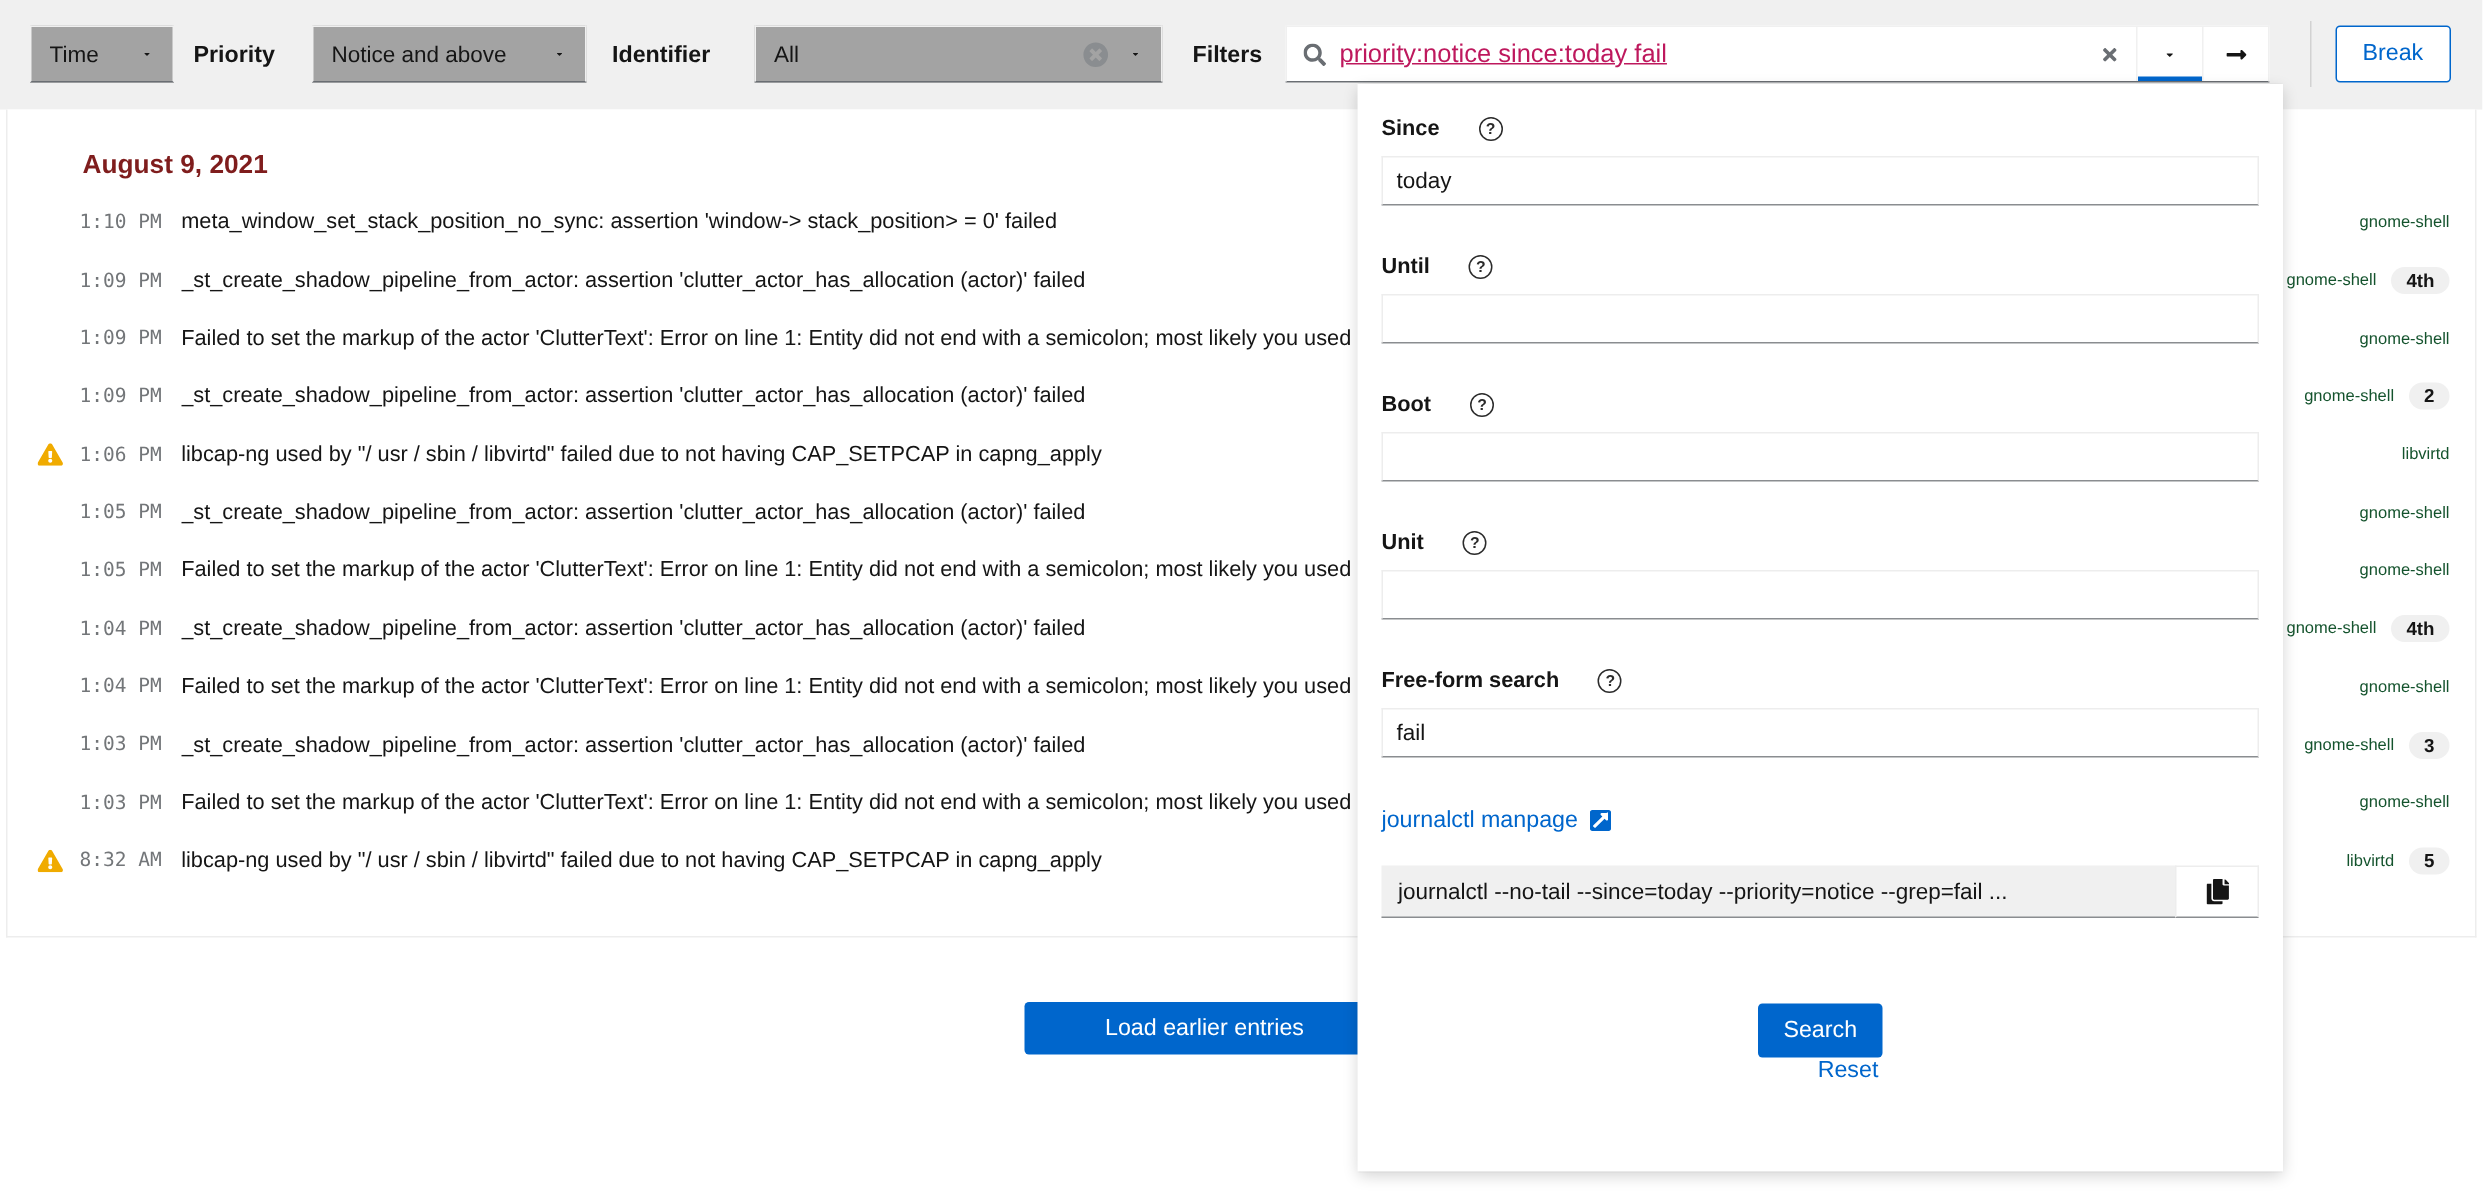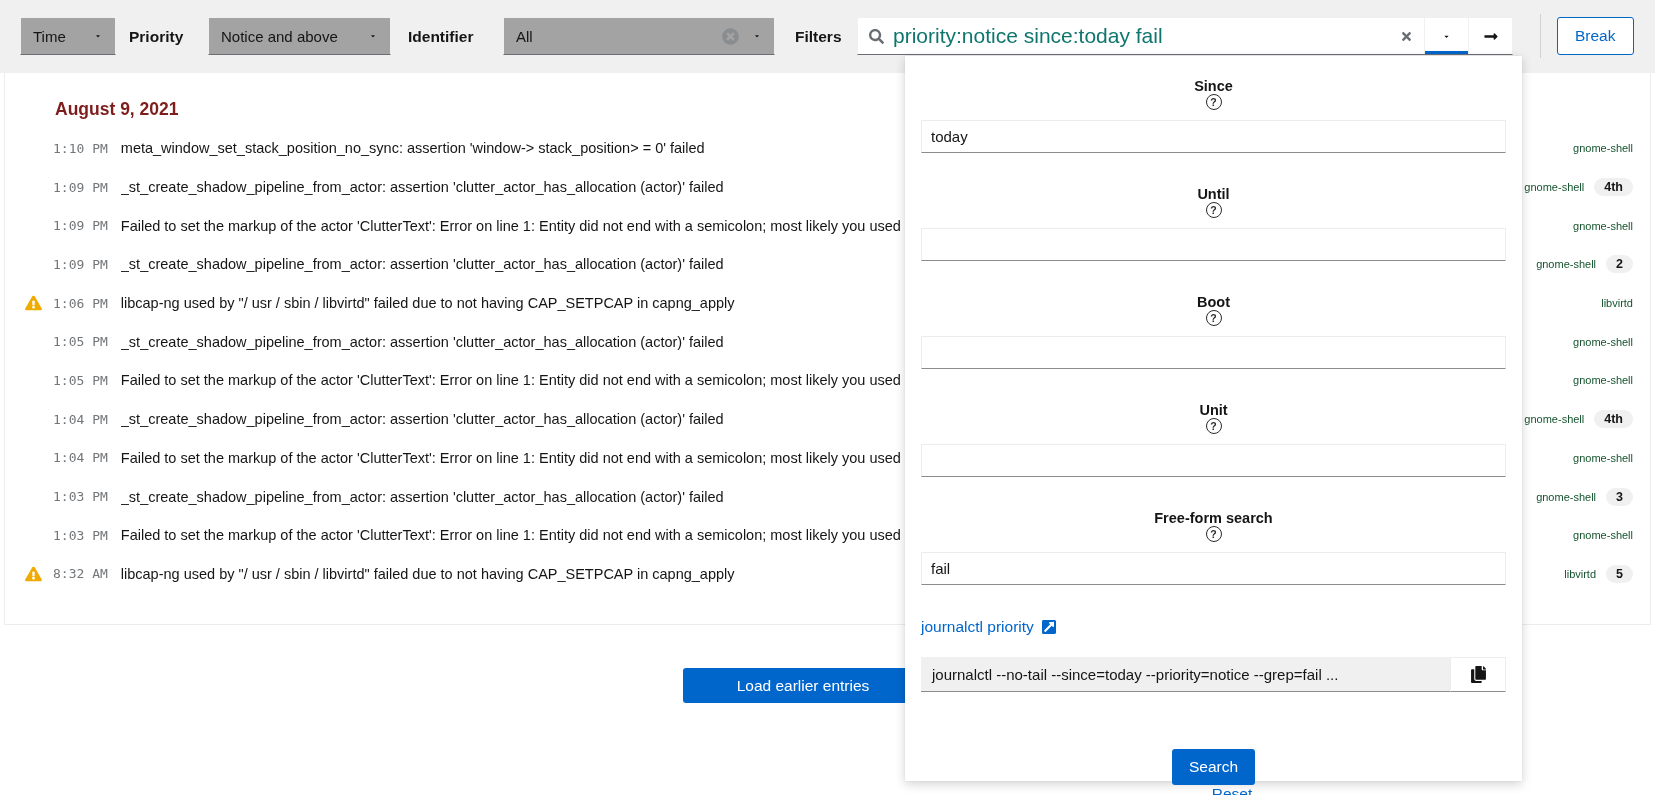--- a/index.html
+++ b/index.html
@@ -32,22 +32,22 @@
   .sel-identifier { left:503px; width:272px; }
   .lbl-filters { left:795px; }
 
   .searchgroup {
     position:absolute; left:857px; top:17px; width:656px; height:38px;
     background:#fff; border:1px solid #f0f0f0; border-bottom:1px solid #6a6e73;
     display:flex; align-items:stretch;
   }
   .search-main { flex:1; display:flex; align-items:center; gap:9px; padding:0 11px; min-width:0; }
   .search-main input {
-    flex:1; border:none; outline:none; font-size:21px; color:#0f766e;
-    font-family:"Liberation Sans", sans-serif; min-width:0; background:transparent;
+    flex:1; border:none; outline:none; font-size:17px; color:#be185d;
+    font-family:"Liberation Sans", sans-serif; min-width:0; background:transparent;text-decoration:underline;
   }
   .sg-btn {
     width:44px; display:flex; align-items:center; justify-content:center;
     background:#fff; border:none; border-left:1px solid #f0f0f0; cursor:pointer;
   }
   .sg-btn.clearx { border-left:none; width:36px; }
   .sg-btn.toggle-open { box-shadow:inset 0 -3px 0 0 #0066cc; }
   .tb-divider {
     position:absolute; left:1540px; top:14px; height:44px; width:1px; background:#d2d2d2;
   }
@@ -92,22 +92,22 @@
   }
 
   
   .panel {
     position:absolute; left:905px; top:56px; width:617px; height:725px;
     background:#fff; box-shadow:0 3px 10px rgba(3,3,3,0.18), 0 0 1px rgba(3,3,3,0.1);
     z-index:20; padding:22px 16px 0 16px;
   }
   .field { margin-bottom:33px; }
   .field .flabel {
-    display:flex; align-items:center; gap:0; margin-bottom:10px;
-    font-size:14.5px; font-weight:700; color:#151515;flex-direction:column;
+    display:flex; align-items:center; gap:26px; margin-bottom:10px;
+    font-size:14.5px; font-weight:700; color:#151515;
   }
   .help {
     width:16px; height:16px; border:1.6px solid #2b2b2b; border-radius:50%;
     display:inline-flex; align-items:center; justify-content:center;
     font-size:10.5px; font-weight:700; color:#2b2b2b; cursor:pointer;
   }
   .field input {
     width:100%; height:33px; font-size:15px; color:#151515; padding:0 9px;
     border:1px solid #ededed; border-bottom:1px solid #8a8d90; outline:none;
     font-family:"Liberation Sans",sans-serif;
@@ -351,21 +351,21 @@
 
   <div class="field">
     <div class="flabel">
       <span>Free-form search</span>
       <span class="help">?</span>
     </div>
     <input type="text" value="fail" style="">
   </div>
 
   <div class="manpage-row">
-    <a>journalctl priority</a>
+    <a>journalctl manpage</a>
     <span style="display:flex;">
       <svg width="16" height="16" viewBox="0 0 448 512">
           <path fill="#0066cc" d="M448 80v352c0 26.51-21.49 48-48 48H48c-26.51 0-48-21.49-48-48V80c0-26.51 21.49-48 48-48h352c26.51 0 48 21.49 48 48zm-88 16H248.029c-21.313 0-32.08 25.861-16.971 40.971l31.984 31.987L67.515 364.485c-4.686 4.686-4.686 12.284 0 16.971l31.029 31.029c4.687 4.686 12.285 4.686 16.971 0l195.526-195.526 31.988 31.991C358.058 263.977 384 253.425 384 232.029V104c0-13.255-10.745-24-24-24z"></path>
         </svg>
     </span>
   </div>
 
   <div class="cmd-row">
     <div class="cmd-box">journalctl --no-tail --since=today --priority=notice --grep=fail ...</div>
     <button class="copy-btn">

